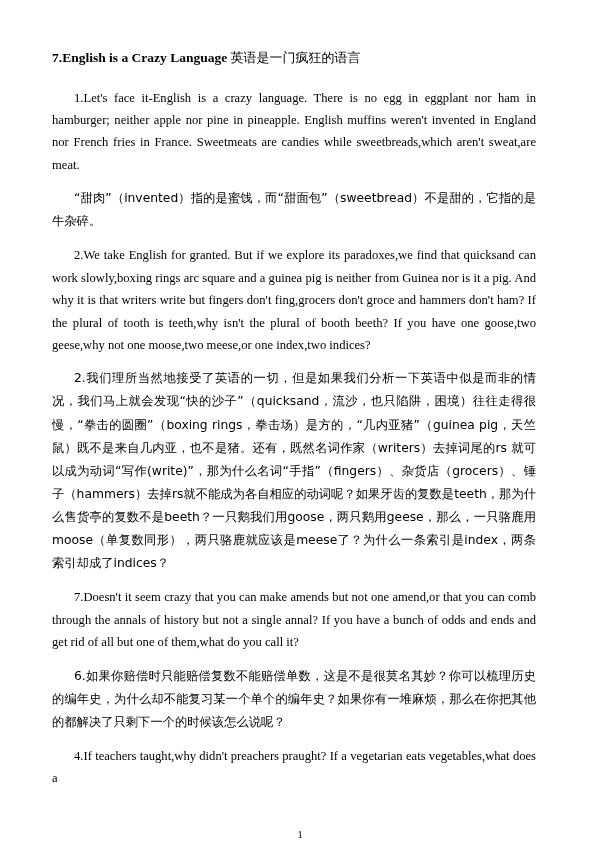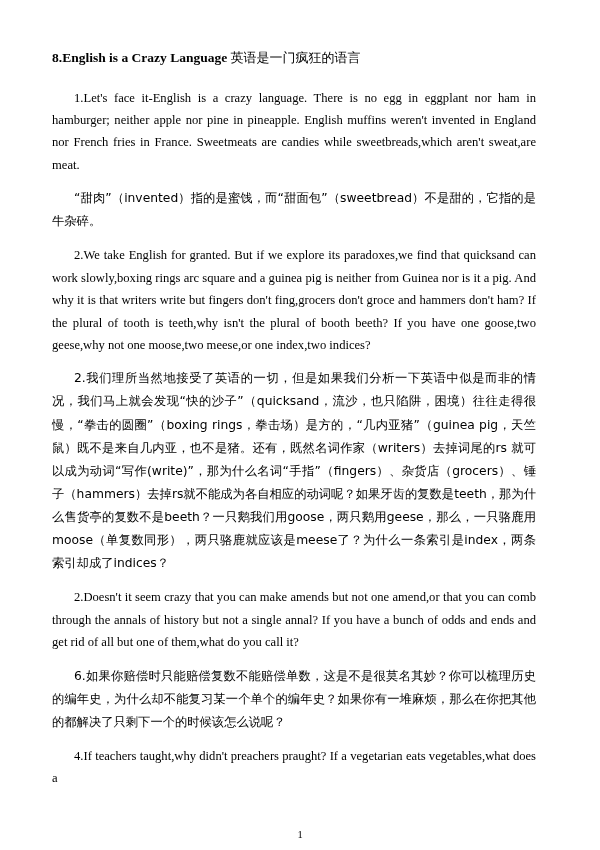--- a/index.html
+++ b/index.html
@@ -59,27 +59,27 @@
     font-size: 10.5px;
     color: #000;
   }
 </style>
 </head>
 <body>
 
 <div class="page">
 
   <div class="title-line">
-    <span class="title-en">8.English is a Crazy Language</span>
+    <span class="title-en">7.English is a Crazy Language</span>
     <span class="title-zh">英语是一门疯狂的语言</span>
   </div>
 
   <p class="para">1.Let's face it-English is a crazy language. There is no egg in eggplant nor ham in hamburger; neither apple nor pine in pineapple. English muffins weren't invented in England nor French fries in France. Sweetmeats are candies while sweetbreads,which aren't sweat,are meat.</p>
   <p class="para zh">“甜肉”（invented）指的是蜜饯，而“甜面包”（sweetbread）不是甜的，它指的是牛杂碎。</p>
   <p class="para">2.We take English for granted. But if we explore its paradoxes,we find that quicksand can work slowly,boxing rings arc square and a guinea pig is neither from Guinea nor is it a pig. And why it is that writers write but fingers don't fing,grocers don't groce and hammers don't ham? If the plural of tooth is teeth,why isn't the plural of booth beeth? If you have one goose,two geese,why not one moose,two meese,or one index,two indices?</p>
   <p class="para zh">2.我们理所当然地接受了英语的一切，但是如果我们分析一下英语中似是而非的情况，我们马上就会发现“快的沙子”（quicksand，流沙，也只陷阱，困境）往往走得很慢，“拳击的圆圈”（boxing rings，拳击场）是方的，“几内亚猪”（guinea pig，天竺鼠）既不是来自几内亚，也不是猪。还有，既然名词作家（writers）去掉词尾的rs 就可以成为动词“写作(write)”，那为什么名词“手指”（fingers）、杂货店（grocers）、锤子（hammers）去掉rs就不能成为各自相应的动词呢？如果牙齿的复数是teeth，那为什么售货亭的复数不是beeth？一只鹅我们用goose，两只鹅用geese，那么，一只骆鹿用moose（单复数同形），两只骆鹿就应该是meese了？为什么一条索引是index，两条索引却成了indices？</p>
-  <p class="para">2.Doesn't it seem crazy that you can make amends but not one amend,or that you can comb through the annals of history but not a single annal? If you have a bunch of odds and ends and get rid of all but one of them,what do you call it?</p>
+  <p class="para">7.Doesn't it seem crazy that you can make amends but not one amend,or that you can comb through the annals of history but not a single annal? If you have a bunch of odds and ends and get rid of all but one of them,what do you call it?</p>
   <p class="para zh">6.如果你赔偿时只能赔偿复数不能赔偿单数，这是不是很莫名其妙？你可以梳理历史的编年史，为什么却不能复习某一个单个的编年史？如果你有一堆麻烦，那么在你把其他的都解决了只剩下一个的时候该怎么说呢？</p>
   <p class="para">4.If teachers taught,why didn't preachers praught? If a vegetarian eats vegetables,what does a</p>
 
   <div class="page-number">1</div>
 
 </div>
 
 </body></html>

